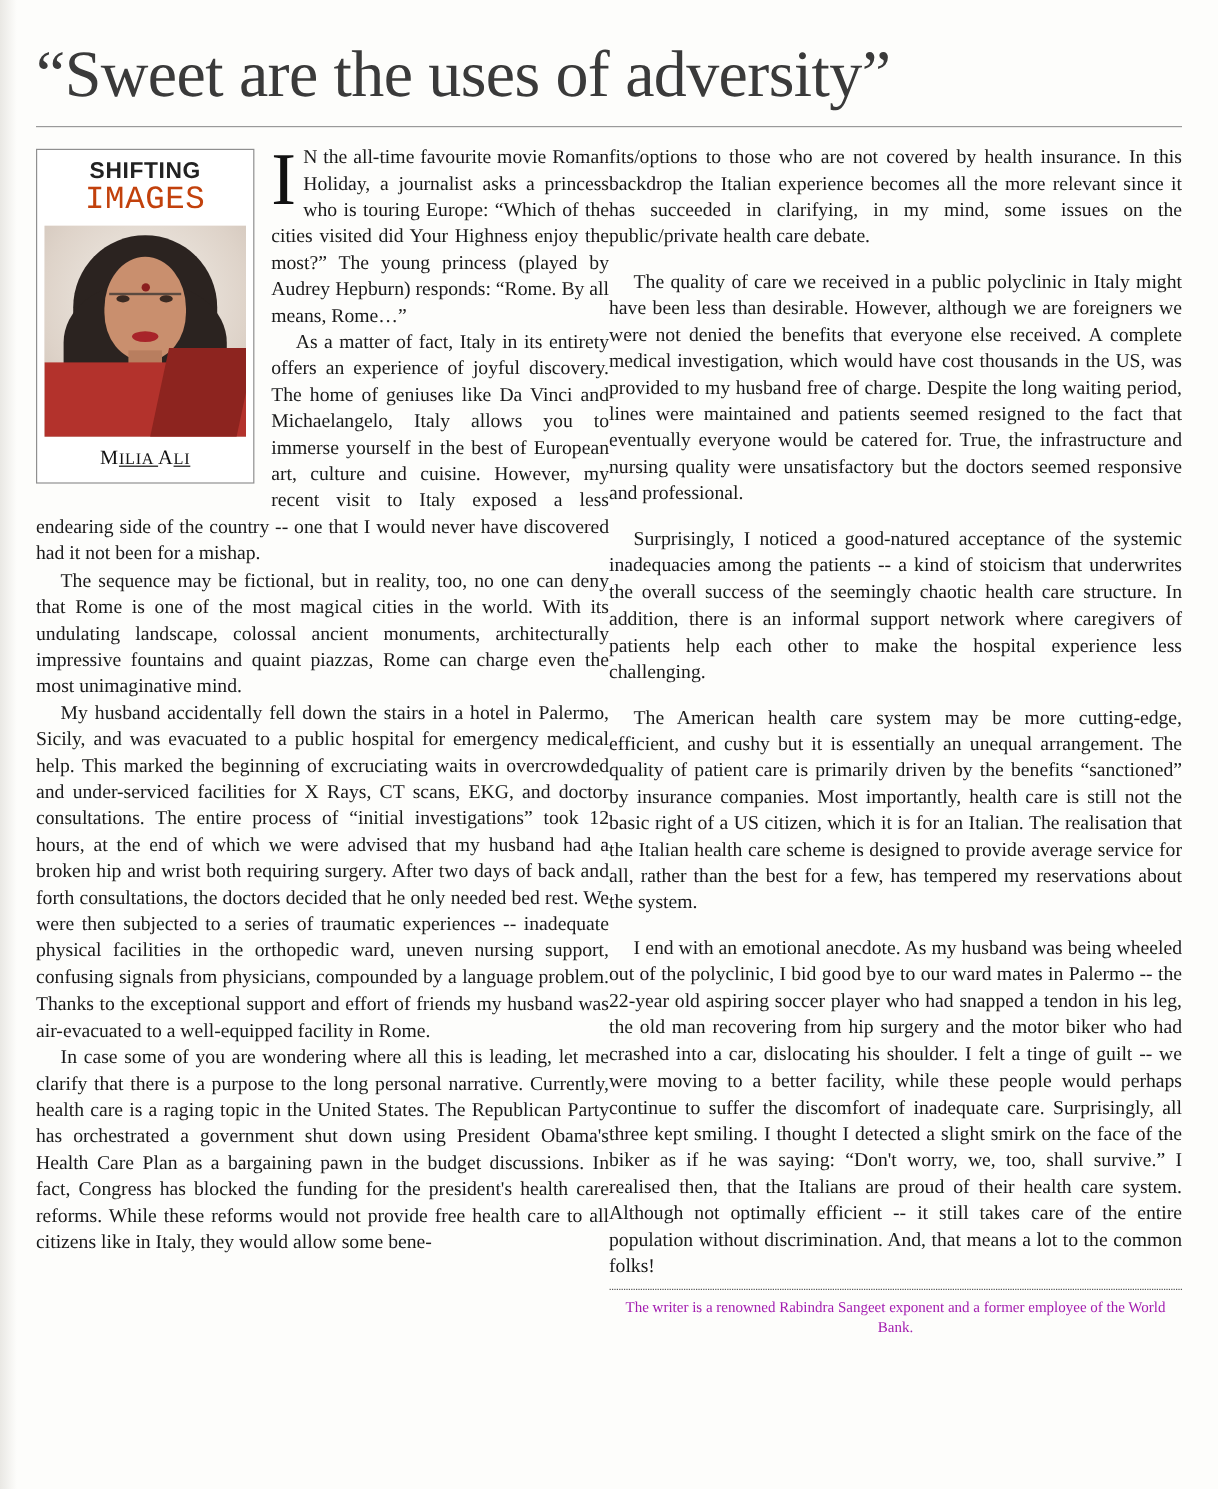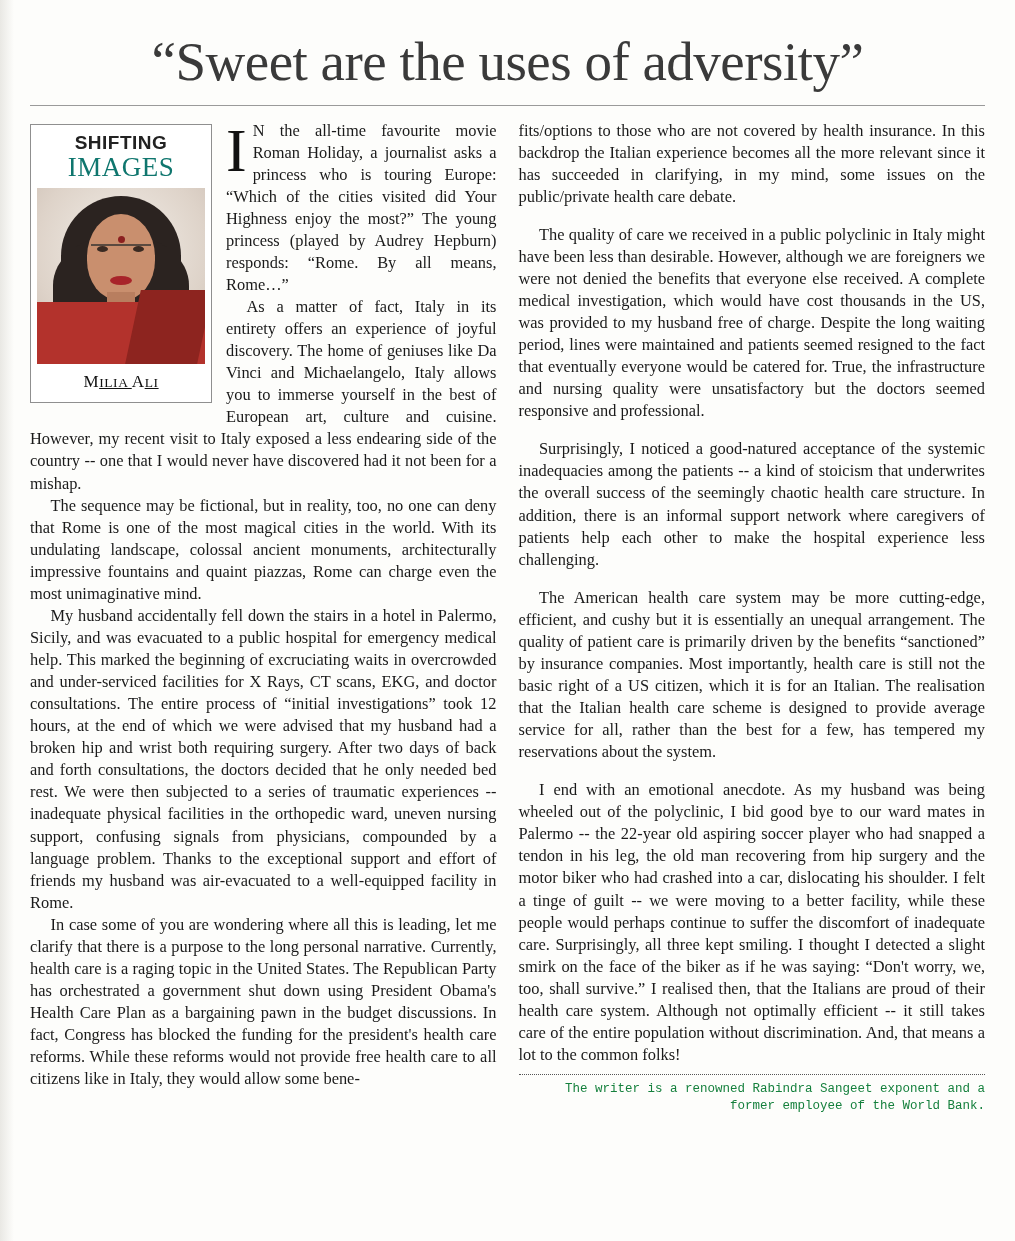--- a/index.html
+++ b/index.html
@@ -26,34 +26,32 @@
     content: "";
     position: absolute;
     left: 0; top: 0; bottom: 0;
     width: 14px;
     background: linear-gradient(to right, #e9e8e4, #fdfdfb);
   }
   .headline {
     font-family: "Liberation Serif", serif;
     font-size: 55px;
     font-weight: 400;
-    text-align: center;
     color: #3a3a3a;
     letter-spacing: -0.5px;
     margin: 6px 0 2px 0;
     line-height: 1.1;
   }
   .rule {
     border: 0;
     border-top: 1px solid #9a9a9a;
     margin: 12px 0 14px 0;
   }
   .columns {
     display: flex;
-    gap: 22px;
     align-items: flex-start;
   }
   .col {
     width: 479px;
     font-size: 16.4px;
     line-height: 1.345;
     text-align: justify;
     -webkit-hyphens: auto;
     hyphens: auto;
   }
@@ -77,24 +75,24 @@
   .kicker-1 {
     font-family: "Liberation Sans", sans-serif;
     font-weight: bold;
     font-size: 19px;
     letter-spacing: 0.5px;
     color: #222;
     margin: 2px 0 0 0;
     line-height: 1.1;
   }
   .kicker-2 {
-    font-family: Liberation Serif, serif;
+    font-family: Liberation Mono, monospace;
     font-size: 27px;
     letter-spacing: 0.5px;
-    color: #0f766e;
+    color: #c2410c;
     margin: 0 0 6px 0;
     line-height: 1.05;
   }
   .portrait {
     width: 168px;
     height: 176px;
     margin: 0 auto;
     position: relative;
     overflow: hidden;
     background: linear-gradient(#efe9e4, #e2d7cf);
@@ -188,25 +186,25 @@
     line-height: 0.78;
     padding: 6px 6px 0 0;
     color: #111;
   }
   .footer-rule {
     border: 0;
     border-top: 1px dotted #555;
     margin: 8px 0 6px 0;
   }
   .footer-note {
-    font-family: Liberation Mono, monospace;
+    font-family: Liberation Serif, serif;
     font-size: 12.5px;
     line-height: 1.35;
-    color: #15803d;
-    text-align: right;
+    color: #a21caf;
+    text-align: center;
   }
   .right-col-inner p + p { margin-top: 16px; }
 </style>
 </head>
 <body>
 
 <div class="page">
 
   <h1 class="headline">“Sweet are the uses of adversity”</h1>
   <hr class="rule">

